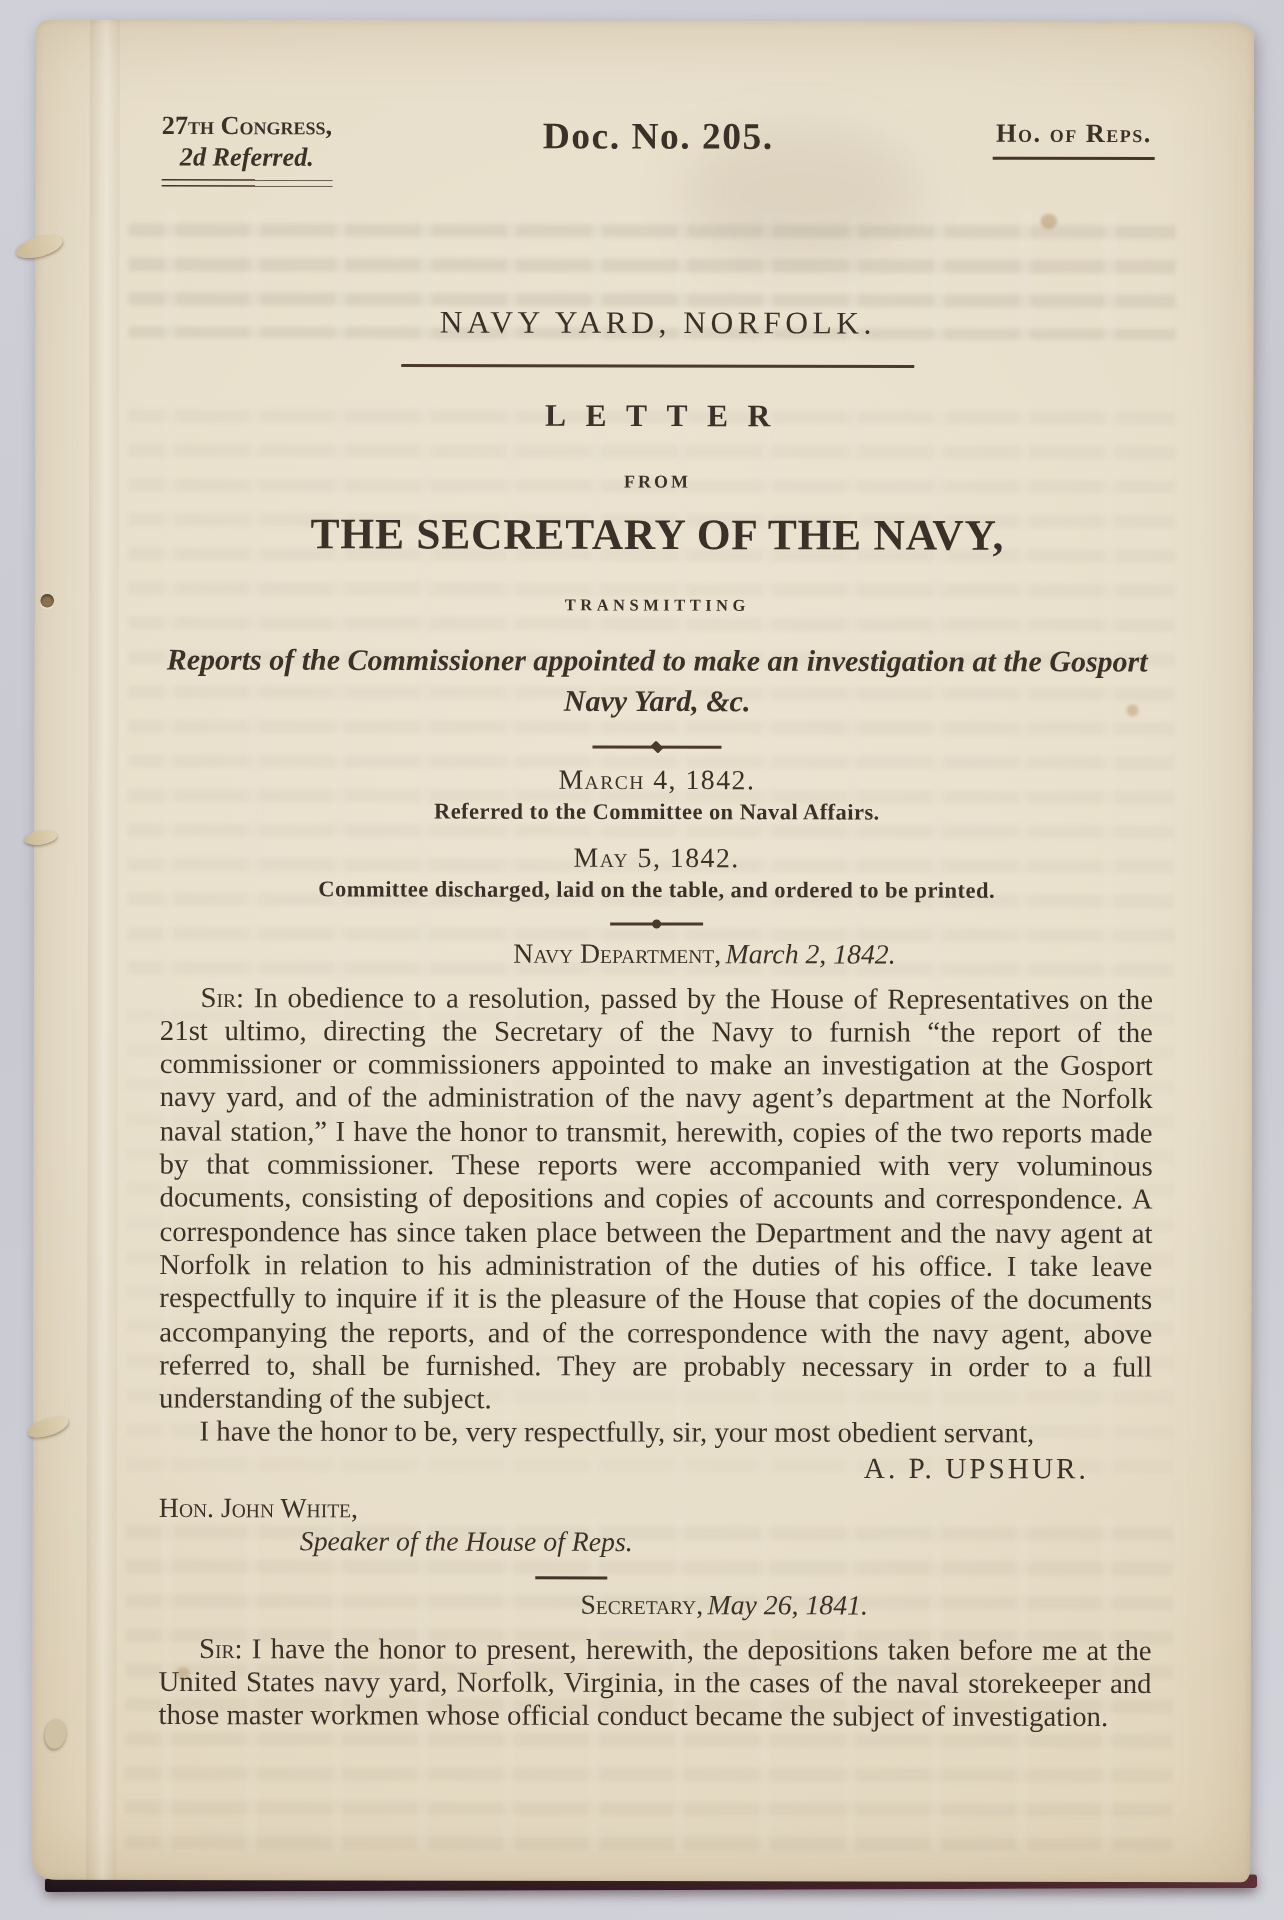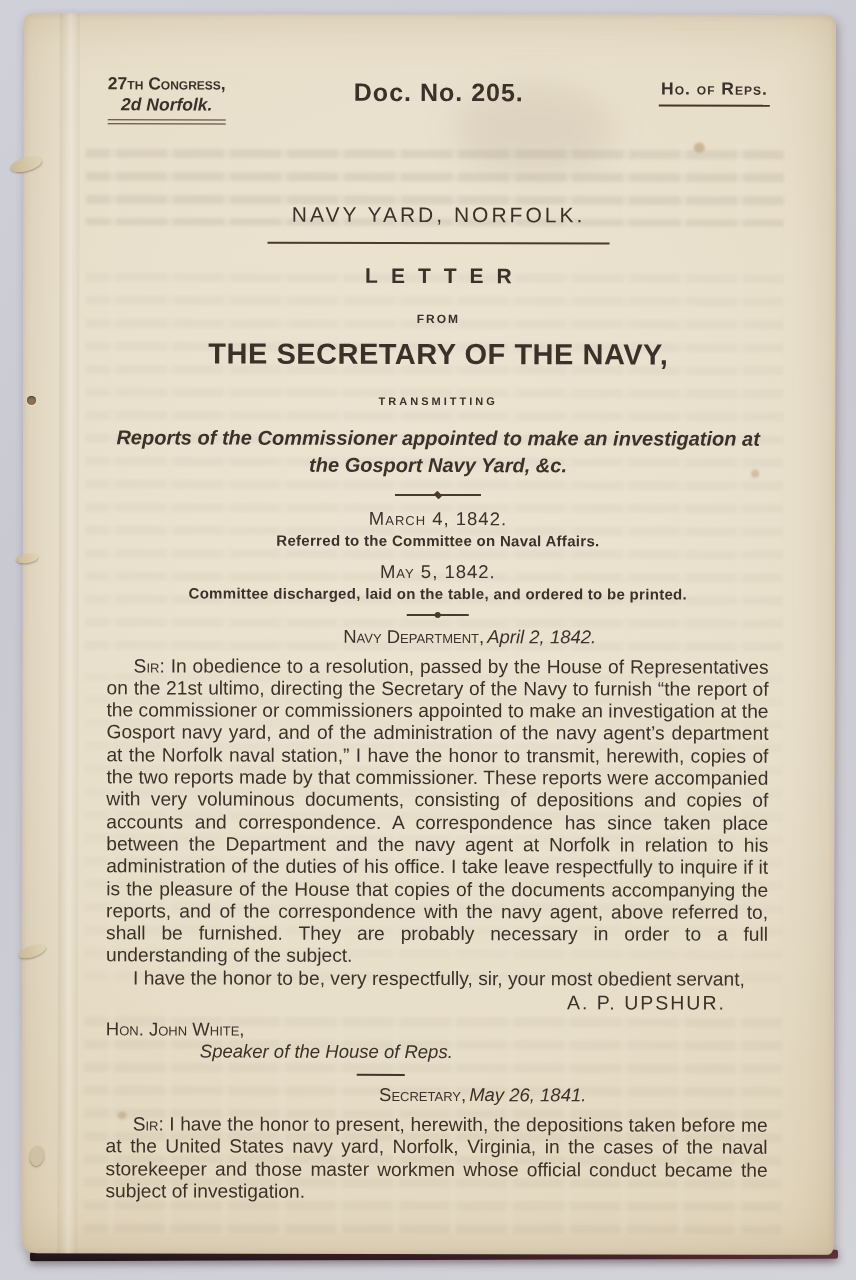--- a/index.html
+++ b/index.html
@@ -1,19 +1,19 @@
 <!DOCTYPE html>
 <html><head>
 <meta charset="utf-8">
 <style>
   html,body{margin:0;padding:0;}
   .scene{
     position:relative;width:856px;height:1280px;overflow:hidden;
     background:linear-gradient(160deg,#cfd0d8 0%,#c8c9d1 38%,#cdced5 72%,#d3d4da 100%);
-    font-family:Liberation Sans, sans-serif;
+    font-family:Liberation Serif, serif;
   }
   
   .under-edge{
     position:absolute;left:30px;top:1251px;width:808px;height:9px;
     background:linear-gradient(90deg,#1d1216,#33181f 45%,#4c212b 78%,#633038);
     transform:rotate(-0.18deg);border-radius:2px;
     box-shadow:0 3px 8px rgba(50,25,32,.45);
   }
   .page{
     position:absolute;left:24px;top:14px;width:812px;height:1240px;
@@ -116,21 +116,21 @@
     <div class="stain s1"></div>
     <div class="stain s2"></div>
     <div class="stain s3"></div>
     <div class="stain s4"></div>
 
     <div class="sheet">
 
       <header class="masthead">
         <div class="mast-left">
           <div class="sc">27th Congress,</div>
-          <div class="it session">2d Norfolk.</div>
+          <div class="it session">2d Referred.</div>
           <div class="double-rule"></div>
         </div>
         <div class="mast-center">Doc. No. 205.</div>
         <div class="mast-right sc">Ho. of Reps.</div>
       </header>
 
       <h1 class="doc-title">NAVY YARD, NORFOLK.</h1>
       <div class="title-rule"></div>
 
       <div class="letter-word">LETTER</div>
@@ -141,21 +141,21 @@
 
       <div class="orn"></div>
 
       <div class="action-date sc">March 4, 1842.</div>
       <div class="action-note">Referred to the Committee on Naval Affairs.</div>
       <div class="action-date sc">May 5, 1842.</div>
       <div class="action-note">Committee discharged, laid on the table, and ordered to be printed.</div>
 
       <div class="orn small"></div>
 
-      <div class="dateline"><span class="sc place">Navy Department,</span><span class="it">April 2, 1842.</span></div>
+      <div class="dateline"><span class="sc place">Navy Department,</span><span class="it">March 2, 1842.</span></div>
 
       <p class="body-par"><span class="sc">Sir:</span> <span>In obedience to a resolution, passed by the House of Representatives on the 21st ultimo, directing the Secretary of the Navy to furnish “the report of the commissioner or commissioners appointed to make an investigation at the Gosport navy yard, and of the administration of the navy agent’s department at the Norfolk naval station,” I have the honor to transmit, herewith, copies of the two reports made by that commissioner.  These reports were accompanied with very voluminous documents, consisting of depositions and copies of accounts and correspondence.  A correspondence has since taken place between the Department and the navy agent at Norfolk in relation to his administration of the duties of his office.  I take leave respectfully to inquire if it is the pleasure of the House that copies of the documents accompanying the reports, and of the correspondence with the navy agent, above referred to, shall be furnished.  They are probably necessary in order to a full understanding of the subject.</span></p>
 
       <p class="closing">I have the honor to be, very respectfully, sir, your most obedient servant,</p>
       <div class="signature">A. P. UPSHUR.</div>
 
       <div class="addressee sc">Hon. John White,</div>
       <div class="addressee-title it">Speaker of the House of Reps.</div>
 
       <div class="short-rule"></div>

